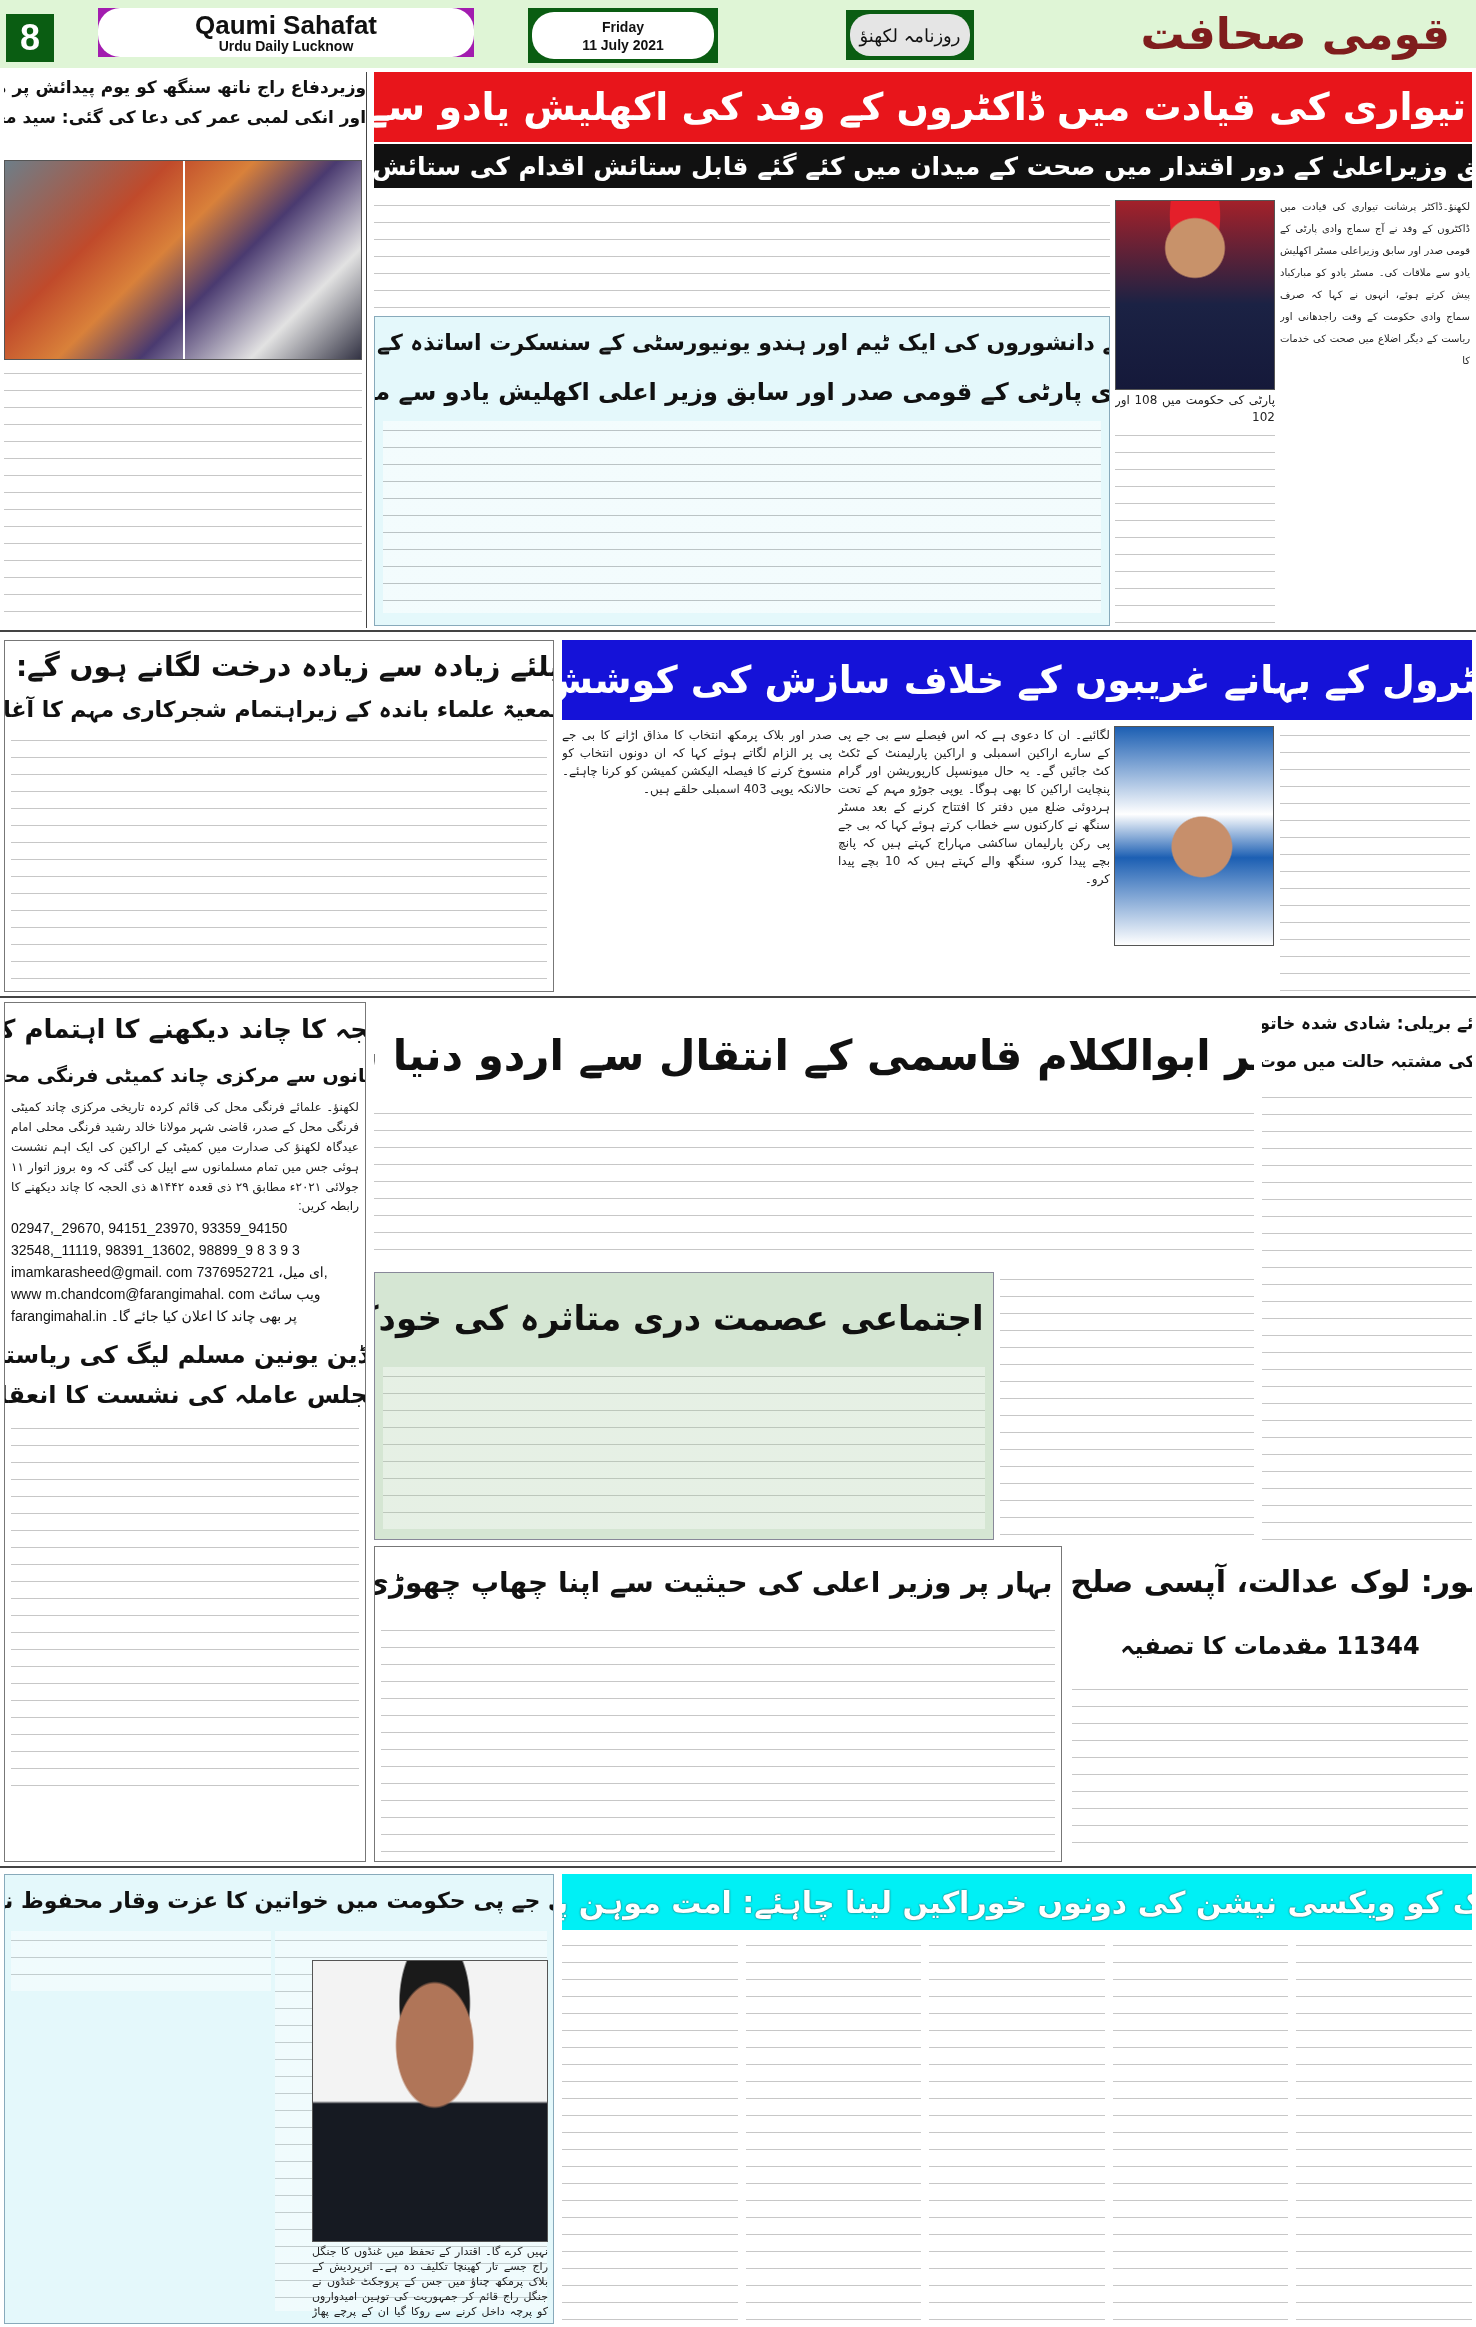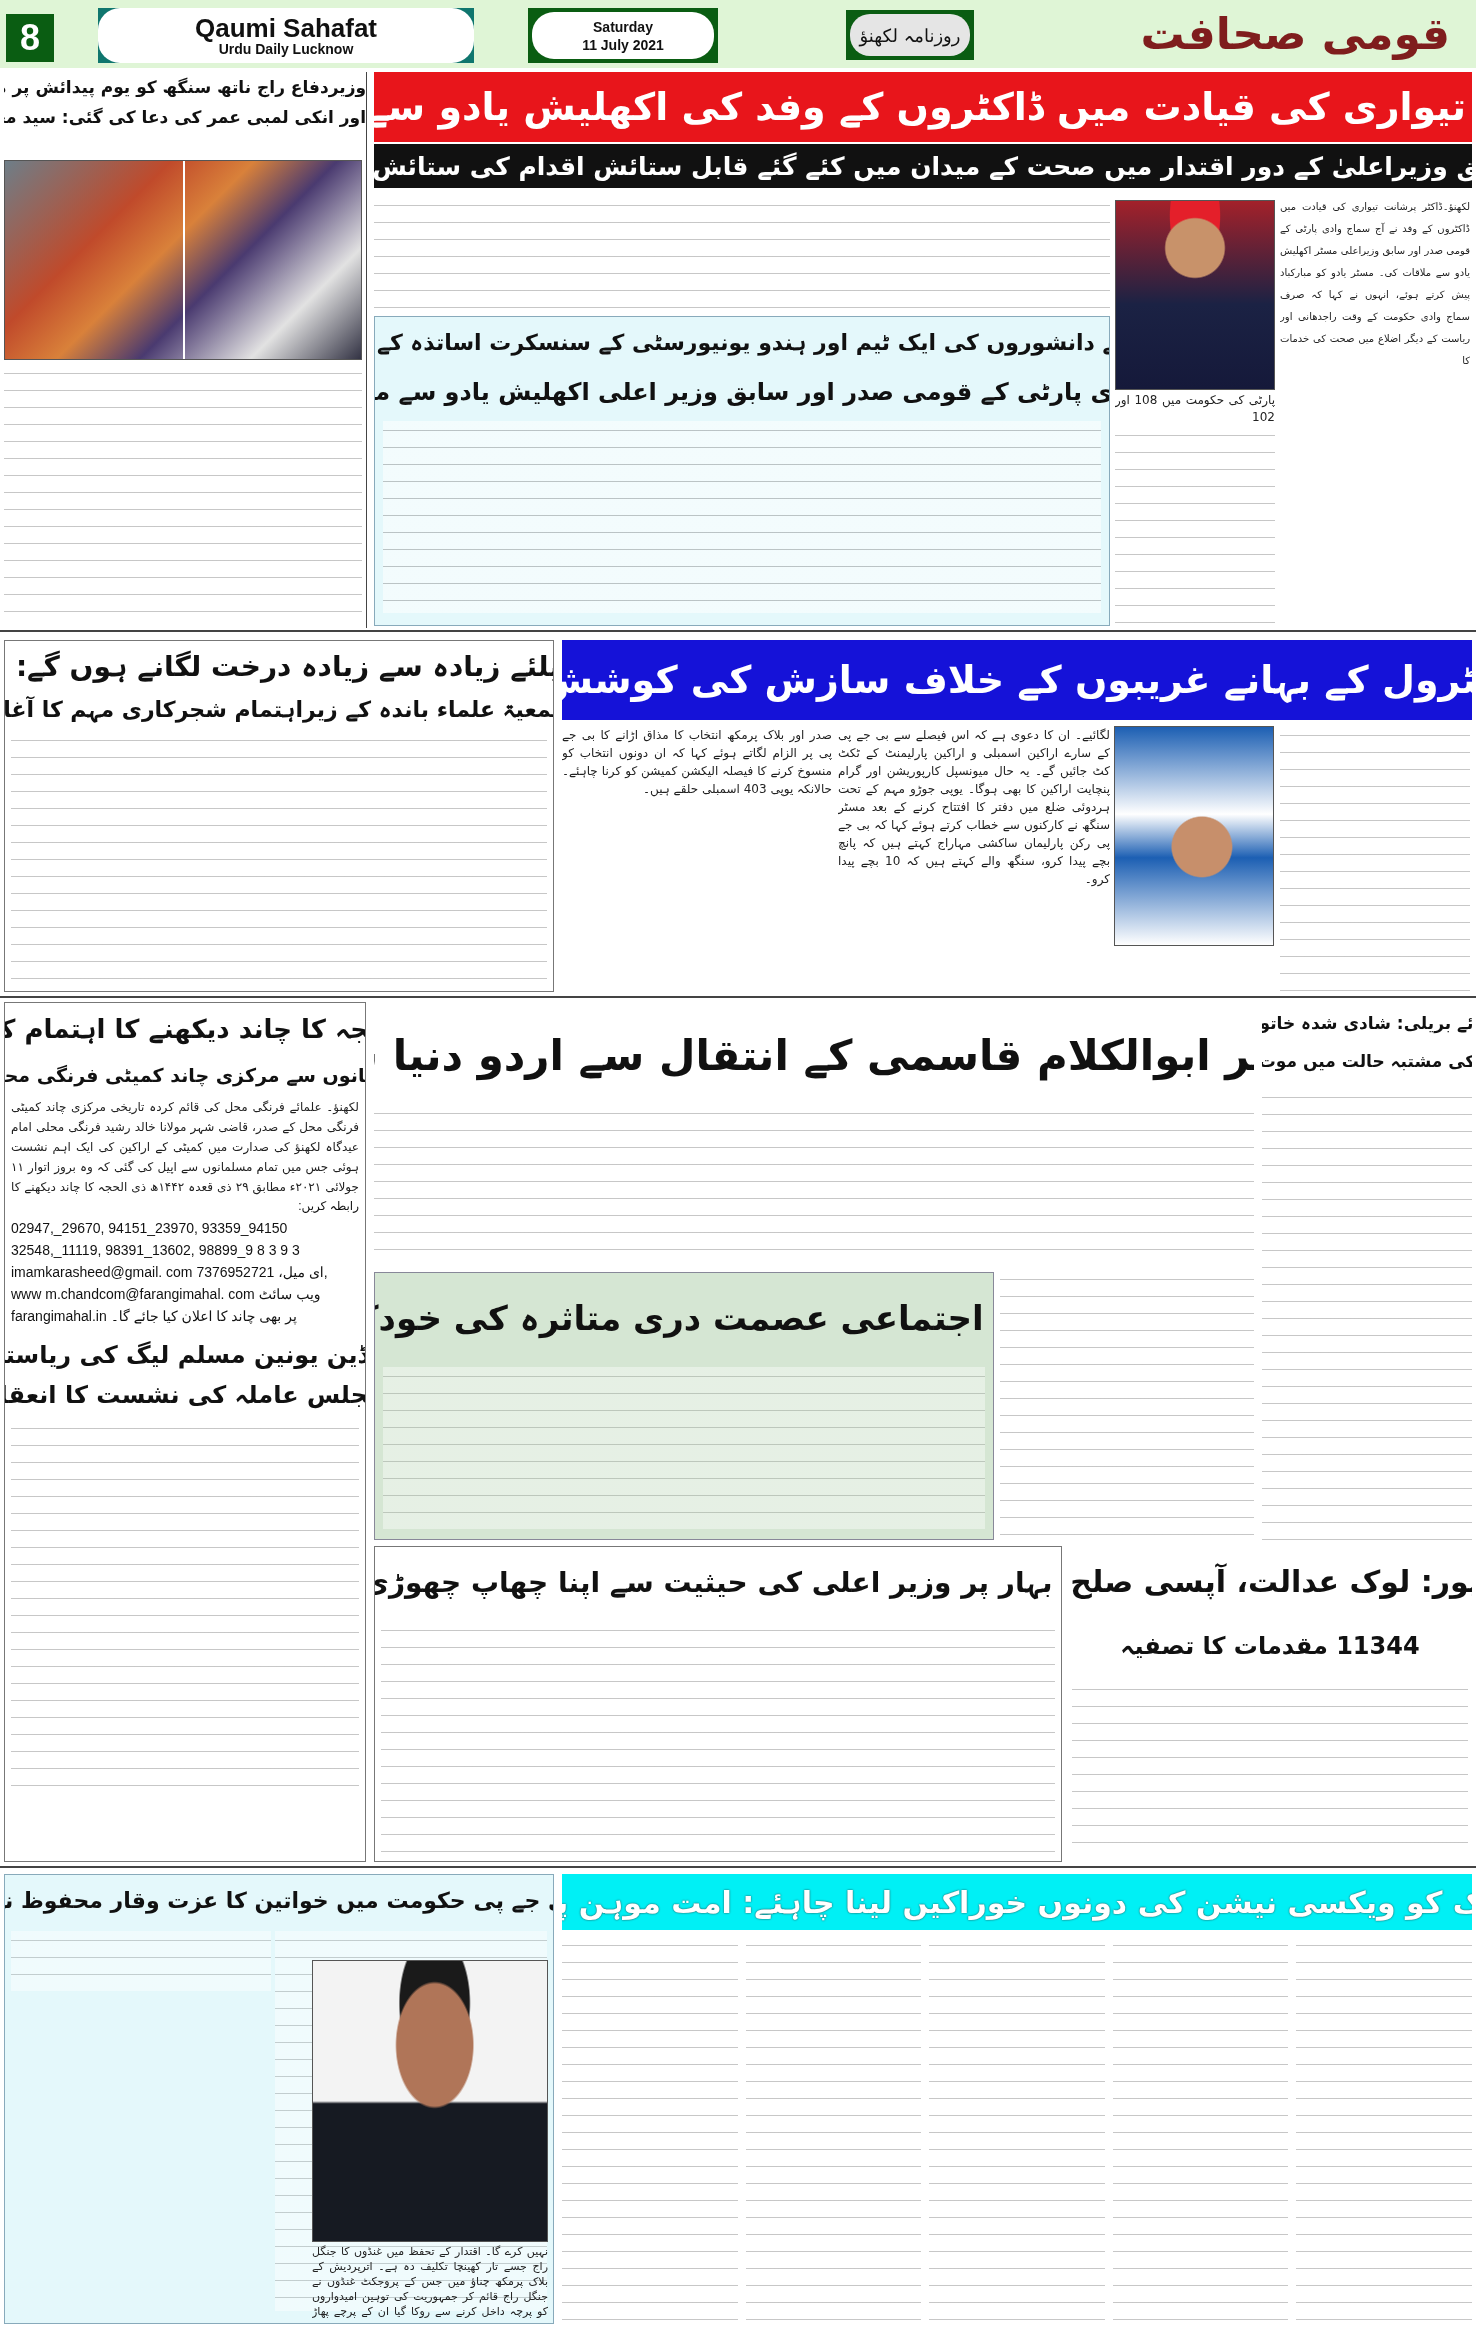--- a/index.html
+++ b/index.html
@@ -1,20 +1,20 @@
 <!DOCTYPE html>
 <html><head>
 <meta charset="utf-8">
 <style>
   * { box-sizing: border-box; margin: 0; padding: 0; }
   body { width: 1476px; height: 2327px; background: #fff; font-family: "DejaVu Sans", sans-serif; position: relative; overflow: hidden; color: #111; }
   .abs { position: absolute; }
   .masthead { left: 0; top: 0; width: 1476px; height: 68px; background: #dff5d6; }
   .pagenum { left: 6px; top: 14px; width: 48px; height: 48px; background: #0a5d12; color: #fff; font: bold 36px "Liberation Sans", sans-serif; display: flex; align-items: center; justify-content: center; }
-  .namebox { left: 98px; top: 8px; width: 376px; height: 55px; background: #0f766e; padding: 0; }
+  .namebox { left: 98px; top: 8px; width: 376px; height: 49px; background: #a21caf; padding: 0; }
   .namebox-in { width: 100%; height: 100%; background: #fff; border-radius: 22px; display: flex; flex-direction: column; align-items: center; justify-content: center; }
   .namebox-title { font: bold 26px "Liberation Sans", sans-serif; line-height: 26px; }
   .namebox-sub { font: bold 14px "Liberation Sans", sans-serif; }
   .datebox { left: 528px; top: 8px; width: 190px; height: 55px; background: #0a5d12; padding: 4px; }
   .datebox-in { width: 100%; height: 100%; background: #fff; border-radius: 22px; display: flex; flex-direction: column; align-items: center; justify-content: center; font: bold 14px "Liberation Sans", sans-serif; line-height: 18px; }
   .rozbox { left: 846px; top: 10px; width: 128px; height: 50px; background: #0a5d12; padding: 4px; }
   .rozbox-in { width: 100%; height: 100%; background: #e5e5e5; border-radius: 20px; display: flex; align-items: center; justify-content: center; font: 18px "DejaVu Serif", serif; }
   .urdu-logo { left: 1080px; top: 4px; width: 390px; height: 60px; color: #7f1d1d; font: bold 44px "DejaVu Sans", sans-serif; direction: rtl; text-align: right; padding-right: 20px; line-height: 60px; }
   .rtl { direction: rtl; text-align: right; }
   .hl { display: flex; align-items: center; justify-content: center; direction: rtl; font-family: "DejaVu Sans", sans-serif; font-weight: bold; white-space: nowrap; overflow: hidden; }
@@ -31,21 +31,21 @@
 <div class="abs masthead"></div>
 <div class="abs pagenum">8</div>
 <div class="abs namebox">
   <div class="namebox-in">
     <div class="namebox-title">Qaumi Sahafat</div>
     <div class="namebox-sub">Urdu Daily Lucknow</div>
   </div>
 </div>
 <div class="abs datebox">
   <div class="datebox-in">
-    <div>Saturday</div>
+    <div>Friday</div>
     <div>11 July 2021</div>
   </div>
 </div>
 <div class="abs rozbox">
   <div class="rozbox-in">روزنامہ لکھنؤ</div>
 </div>
 <div class="abs urdu-logo">قومی صحافت</div>
 
 <div class="abs" style="left:4px;top:72px;width:362px;height:88px;">
   <div class="rtl" style="font:bold 17px/30px 'DejaVu Sans',sans-serif;white-space:nowrap;overflow:hidden;">وزیردفاع راج ناتھ سنگھ کو یوم پیدائش پر مبارکباد دی گئی</div>

